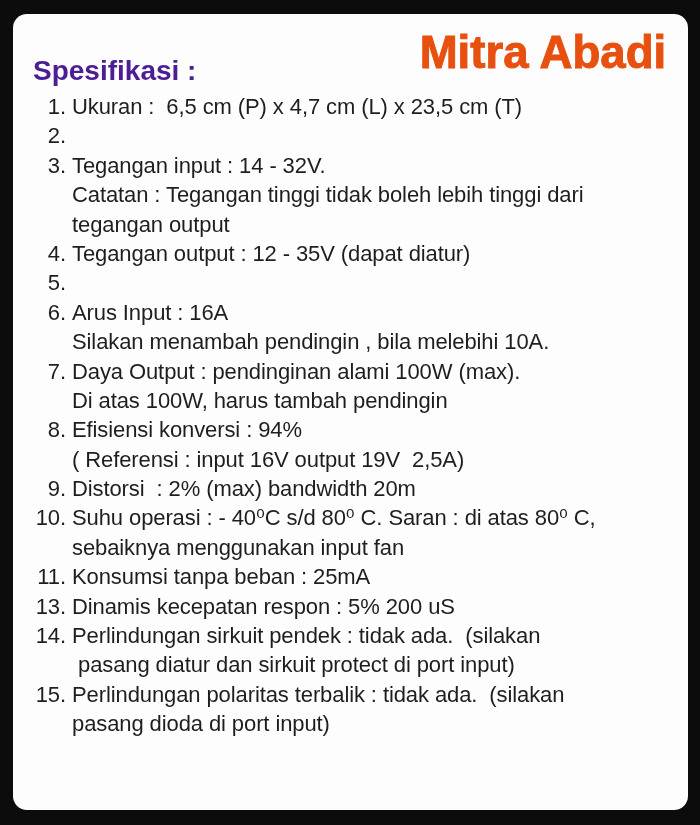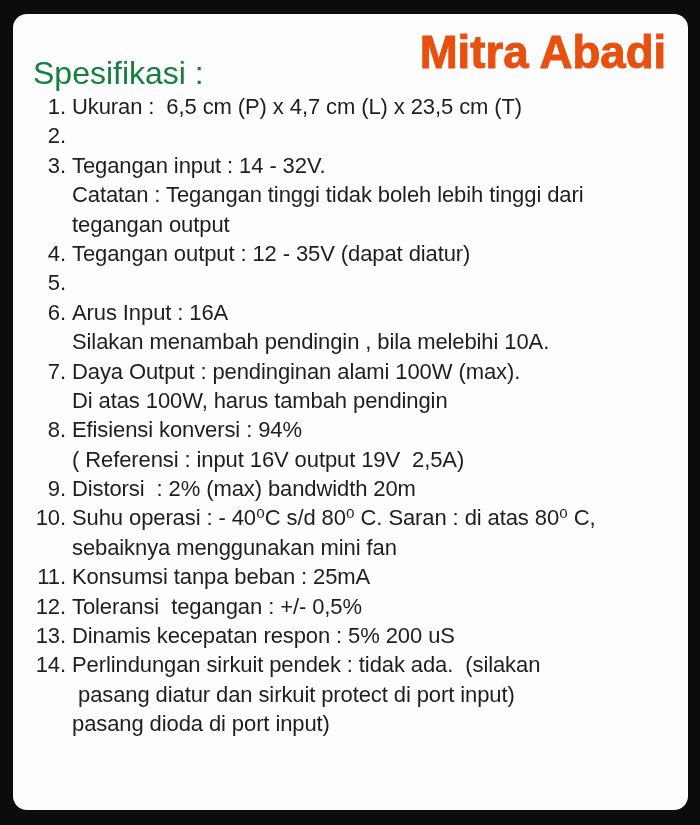--- a/index.html
+++ b/index.html
@@ -35,23 +35,23 @@
     color: #e8500f;
     transform: scaleX(0.97);
     transform-origin: right top;
     letter-spacing: 0px;
     -webkit-text-stroke: 1px #e8500f;
   }
   .title {
     position: absolute;
     left: 20px;
     top: 41px;
-    font-size: 32px;
-    font-weight: normal;
-    color: #15803d;
+    font-size: 28px;
+    font-weight: bold;
+    color: #4c1d95;
     letter-spacing: 0px;
   }
   .spec-list {
     position: absolute;
     left: 0;
     top: 78px;
     width: 100%;
   }
   .line {
     display: flex;
@@ -148,48 +148,48 @@
     <span class="txt">Distorsi  : 2% (max) bandwidth 20m</span>
   </div>
 
   <div class="line">
     <span class="num">10.</span>
     <span class="txt">Suhu operasi : - 40⁰C s/d 80⁰ C. Saran : di atas 80⁰ C,</span>
   </div>
 
   <div class="line">
     <span class="num"></span>
-    <span class="txt">sebaiknya menggunakan mini fan</span>
+    <span class="txt">sebaiknya menggunakan input fan</span>
   </div>
 
   <div class="line">
     <span class="num">11.</span>
     <span class="txt">Konsumsi tanpa beban : 25mA</span>
   </div>
 
-  <div class="line">
-    <span class="num">12.</span>
-    <span class="txt">Toleransi  tegangan : +/- 0,5%</span>
-  </div>
 
   <div class="line">
     <span class="num">13.</span>
     <span class="txt">Dinamis kecepatan respon : 5% 200 uS</span>
   </div>
 
   <div class="line">
     <span class="num">14.</span>
     <span class="txt">Perlindungan sirkuit pendek : tidak ada.  (silakan</span>
   </div>
 
   <div class="line">
     <span class="num"></span>
     <span class="txt"> pasang diatur dan sirkuit protect di port input)</span>
   </div>
 
+  <div class="line">
+    <span class="num">15.</span>
+    <span class="txt">Perlindungan polaritas terbalik : tidak ada.  (silakan</span>
+  </div>
 
   <div class="line">
     <span class="num"></span>
     <span class="txt">pasang dioda di port input)</span>
   </div>
 </div>
   </div>
 </div>
 
 </body></html>

